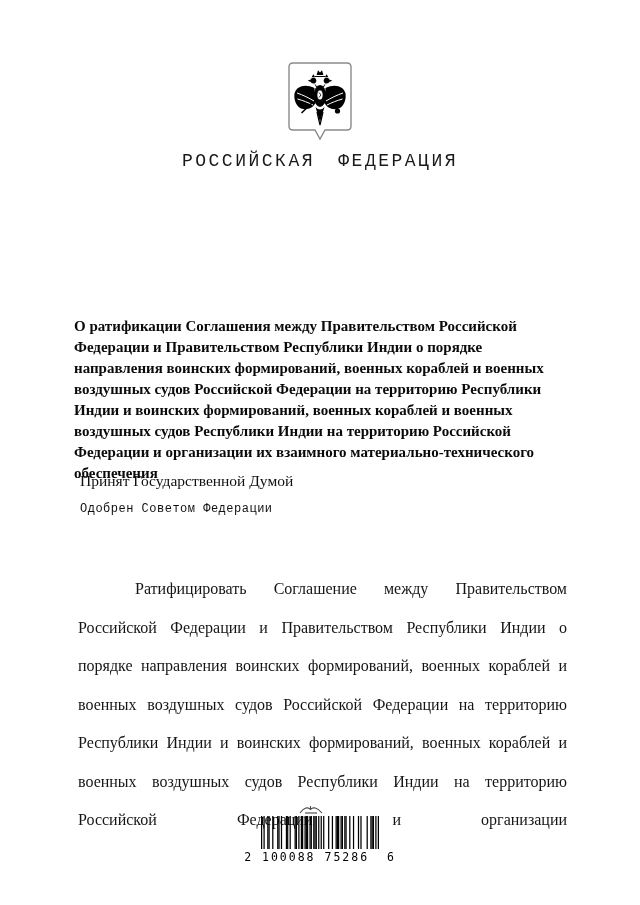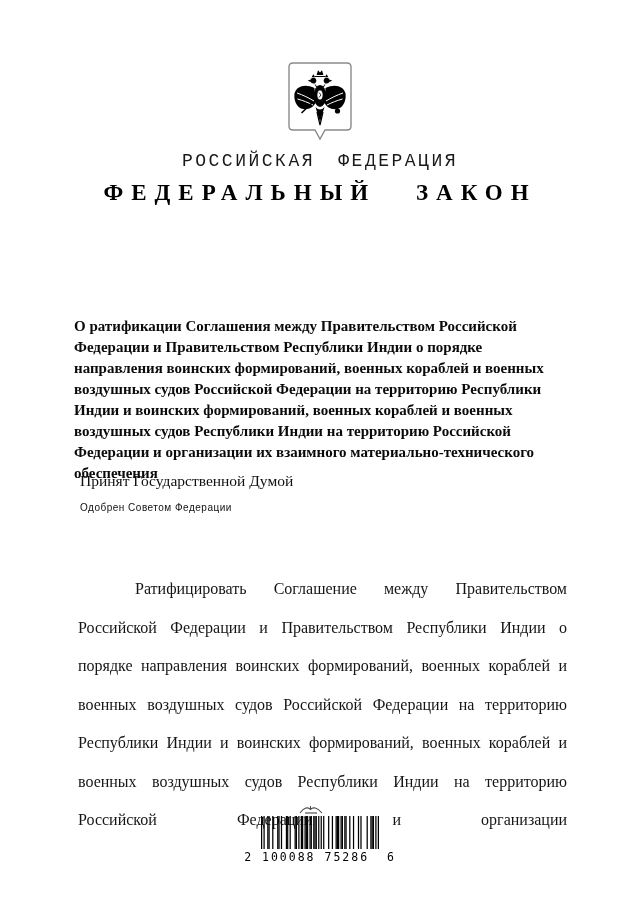--- a/index.html
+++ b/index.html
@@ -45,22 +45,22 @@
     position:absolute;top:472px;left:80px;width:486px;
     font-size:15.5px;
   }
   .adoption .row{
     display:grid;
     grid-template-columns:305px auto;
     align-items:baseline;
     margin-bottom:12px;
   }
   .adoption .row.mono{
-    font-family:Liberation Sans, sans-serif;
-    font-size:10px;
+    font-family:Liberation Mono, monospace;
+    font-size:12px;
     letter-spacing:0.5px;
   }
   .body-text{
     position:absolute;top:570px;left:78px;width:489px;
     font-size:16px;
     line-height:38.5px;
     text-align:justify;
     text-align-last:justify;
     text-indent:57px;
     color:#151515;
@@ -118,21 +118,20 @@
       <path d="M27.5,45 L32,60 L36.5,45 Q32,50 27.5,45 Z" fill="#000"></path>
       <path d="M29,50 L32,63 L35,50" stroke="#000" stroke-width="1.2" fill="none"></path>
 
       <line x1="25" y1="40" x2="13.5" y2="51" stroke="#000" stroke-width="1.6"></line>
       <circle cx="49.5" cy="49" r="2.6" fill="#000"></circle>
       <line x1="49.5" y1="45" x2="49.5" y2="47" stroke="#000" stroke-width="1"></line>
     </svg>
   </div>
 
   <div class="country">РОССИЙСКАЯ ФЕДЕРАЦИЯ</div>
-  <div class="law">ФЕДЕРАЛЬНЫЙ ЗАКОН</div>
 
   <div class="title">О ратификации Соглашения между Правительством Российской Федерации и Правительством Республики Индии о порядке направления воинских формирований, военных кораблей и военных воздушных судов Российской Федерации на территорию Республики Индии и воинских формирований, военных кораблей и военных воздушных судов Республики Индии на территорию Российской Федерации и организации их взаимного материально-технического обеспечения</div>
 
   <div class="adoption">
     <div class="row">
       <span>Принят Государственной Думой</span>
     </div>
     <div class="row mono">
       <span>Одобрен Советом Федерации</span>
     </div>

